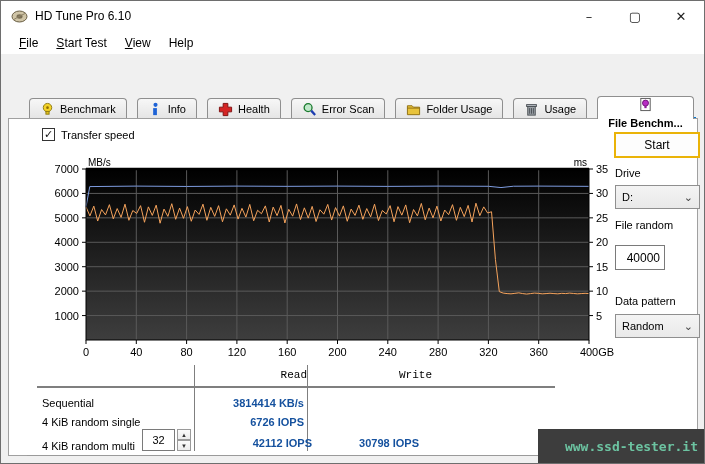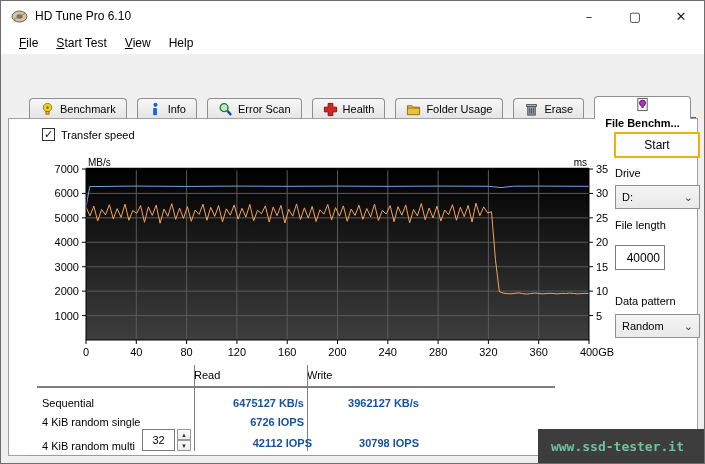--- a/index.html
+++ b/index.html
@@ -63,33 +63,33 @@
                border:2px solid #eab308; font-size:12px; display:flex; align-items:center; justify-content:center; }
   .ctl-combo { left:606px; width:85px; height:24px; background:linear-gradient(#f4f4f4,#e9e9e9); font-size:11px; }
   .spin-wrap { position:absolute; left:606px; top:126px; display:flex; align-items:center;gap:44px; }
   .spin-box { width:50px; height:25px; border:1px solid #7a7a7a; background:#fff; font-size:12px;
               display:flex; align-items:center; justify-content:flex-end; padding-right:4px; }
   .spin-btns { display:flex; flex-direction:column; width:15px; height:25px; }
   .spin-btn { flex:1; border:1px solid #9a9a9a; background:linear-gradient(#fbfbfb,#ececec);
               font-size:6px; display:flex; align-items:center; justify-content:center; color:#333; }
   .unit { font-size:11px; margin-left:20px; }
   
-  .res-header { position:absolute; top:250px; font-size:11px; text-align:left; }
+  .res-header { position:absolute; top:250px; font-size:11px; text-align:right;font-family:Liberation Mono, monospace; }
   .res-hline { position:absolute; left:28px; top:267px; width:518px; height:2px; background:#7f7f7f; }
   .res-vline { position:absolute; top:246px; width:1px; height:86px; background:#7f7f7f; }
   .res-label { position:absolute; left:33px; font-size:11px; }
   .res-val { position:absolute; font-size:11px; font-weight:bold; color:#15519e; text-align:right; width:110px; }
   .res-bottomline { position:absolute; left:18px; top:336px; width:515px; height:1px; background:#9a9a9a; }
   .qd-spin { position:absolute; left:133px; top:310px; display:flex; }
   .qd-box { width:33px; height:22px; border:1px solid #7a7a7a; background:#fff; font-size:11px;
             display:flex; align-items:center; justify-content:center; }
   .qd-btns { display:flex; flex-direction:column; width:14px; height:22px; margin-left:2px; }
   
   .watermark { position:absolute; right:0; bottom:0; width:166px; height:34px; background:#3d3d3d;
-               display:flex; align-items:center; justify-content:flex-end; padding-right:20px;
+               display:flex; align-items:center; justify-content:flex-end; padding-right:6px;
                font-family:"DejaVu Sans Mono",monospace; font-size:13px; font-weight:bold;
                color:#6cc3a1; z-index:50; }
   svg text { font-family:"Liberation Sans",sans-serif; }
 </style>
 </head>
 <body>
 
 <div class="window">
 
   <div class="titlebar">
@@ -188,45 +188,45 @@
       </div>
       <div class="tab">
         <svg class="tab-ico" viewBox="0 0 16 16">
           <circle cx="8" cy="3" r="2.2" fill="#1e63d6"></circle>
           <path d="M5.5 6.5 h4 v7.5 h-4 z" fill="#1e63d6"></path>
         </svg>
         <span>Info</span>
       </div>
       <div class="tab">
         <svg class="tab-ico" viewBox="0 0 16 16">
+          <path d="M5.5 1.5 h5 v4 h4 v5 h-4 v4 h-5 v-4 h-4 v-5 h4 z" fill="#d42525" stroke="#7d0f0f"></path>
+        </svg>
+        <span>Health</span>
+      </div>
+      <div class="tab">
+        <svg class="tab-ico" viewBox="0 0 16 16">
           <circle cx="6.5" cy="6" r="4.2" fill="#bfe8c9" stroke="#1a7a2e" stroke-width="1.4"></circle>
           <path d="M9.8 9.2 L14 13.8" stroke="#1d3db0" stroke-width="2.4"></path>
         </svg>
         <span>Error Scan</span>
-      </div>
-      <div class="tab">
-        <svg class="tab-ico" viewBox="0 0 16 16">
-          <path d="M5.5 1.5 h5 v4 h4 v5 h-4 v4 h-5 v-4 h-4 v-5 h4 z" fill="#d42525" stroke="#7d0f0f"></path>
-        </svg>
-        <span>Health</span>
       </div>
       <div class="tab">
         <svg class="tab-ico" viewBox="0 0 16 16">
           <path d="M1.5 4 h5 l1.5 1.5 h6.5 v8 h-13 z" fill="#e8c33c" stroke="#8e6e10"></path>
           <path d="M1.5 6.5 h13" stroke="#8e6e10"></path>
         </svg>
         <span>Folder Usage</span>
       </div>
       <div class="tab">
         <svg class="tab-ico" viewBox="0 0 16 16">
           <rect x="4" y="4.5" width="8" height="9.5" fill="#9aa0a6" stroke="#4a4f54"></rect>
           <rect x="2.8" y="2.8" width="10.4" height="2" fill="#b8bec4" stroke="#4a4f54"></rect>
           <path d="M6 6.5 v6 M8 6.5 v6 M10 6.5 v6" stroke="#4a4f54"></path>
         </svg>
-        <span>Erase</span>
+        <span>Usage</span>
       </div>
       <div class="tab active">
         <svg class="tab-ico" viewBox="0 0 16 16">
           <rect x="3" y="1.5" width="10" height="13" fill="#fff" stroke="#555"></rect>
           <circle cx="8" cy="6.5" r="3.2" fill="#b82cc4" stroke="#6d1275"></circle>
           <rect x="6.8" y="9.5" width="2.4" height="2.4" fill="#8e1e99"></rect>
         </svg>
         <span>File Benchm...</span>
       </div>
     </div>
@@ -320,21 +320,21 @@
           <text x="49" y="9" font-size="10">MB/s</text>
           <text x="548" y="9" text-anchor="end" font-size="10">ms</text>
         </svg></div>
 
     <div class="btn-start">Start</div>
     <span class="ctl-label" style="top:48px">Drive</span>
     <div class="combo ctl-combo" style="position:absolute; top:66px">
       <span>D:</span>
       <span class="chev">⌄</span>
     </div>
-    <span class="ctl-label" style="top:100px">File length</span>
+    <span class="ctl-label" style="top:100px">File random</span>
     <div class="spin-wrap">
       <div class="spin-box">40000</div>
       <div class="spin-btns">
         <div class="spin-btn">▲</div>
         <div class="spin-btn">▼</div>
       </div>
       <span class="unit">MiB</span>
     </div>
     <span class="ctl-label" style="top:176px">Data pattern</span>
     <div class="combo ctl-combo" style="position:absolute; top:195px">
@@ -342,22 +342,21 @@
       <span class="chev">⌄</span>
     </div>
 
     <div class="res-header" style="left:185px; width:113px">Read</div>
     <div class="res-header" style="left:298px; width:125px">Write</div>
     <div class="res-hline"></div>
     <div class="res-vline" style="left:185px"></div>
     <div class="res-vline" style="left:298px"></div>
 
     <div class="res-label" style="top:278px">Sequential</div>
-    <div class="res-val" style="left:185px; top:278px">6475127 KB/s</div>
-    <div class="res-val" style="left:300px; top:278px">3962127 KB/s</div>
+    <div class="res-val" style="left:185px; top:278px">3814414 KB/s</div>
 
     <div class="res-label" style="top:297px">4 KiB random single</div>
     <div class="res-val" style="left:185px; top:297px">6726 IOPS</div>
 
     <div class="res-label" style="top:321px">4 KiB random multi</div>
     <div class="qd-spin">
       <div class="qd-box">32</div>
       <div class="qd-btns">
         <div class="spin-btn">▲</div>
         <div class="spin-btn">▼</div>

